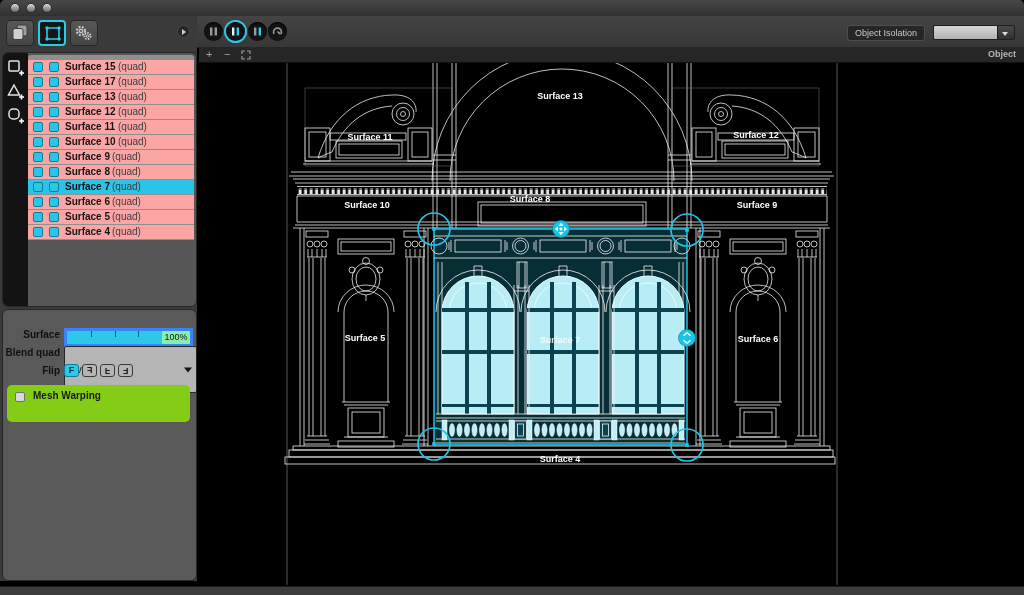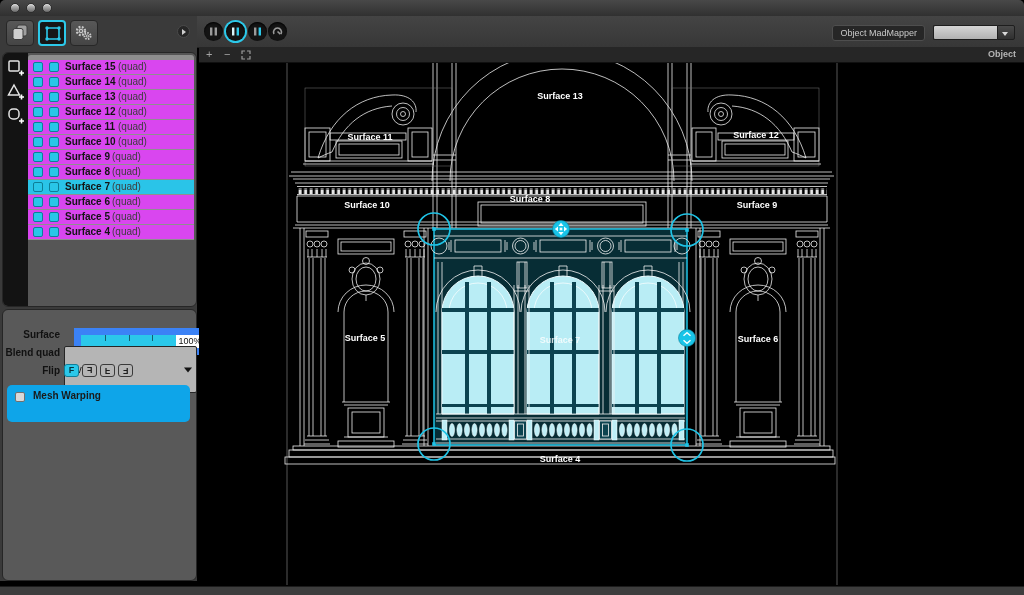--- a/index.html
+++ b/index.html
@@ -47,50 +47,50 @@
     background:#262626;border:1px solid #4a4a4a;box-sizing:border-box;}
   .disclose:after{content:"";position:absolute;left:4px;top:3px;border:3px solid transparent;
     border-left:4px solid #cfcfcf;}
   .surfaces-box{position:absolute;left:2px;top:36px;width:193px;height:253px;background:#565656;
     border:1px solid #262626;border-radius:6px;overflow:hidden;}
   .icon-strip{position:absolute;left:0;top:0;width:25px;height:100%;background:#131313;}
   .add-btn{position:absolute;left:3px;width:19px;height:18px;}
   .list-head{position:absolute;left:25px;top:2px;right:2px;height:5px;background:#8f8f8f;
     border-radius:3px 3px 0 0;}
   .rows{position:absolute;left:25px;top:7px;right:2px;}
-  .row{height:14px;background:#d946ef;border-bottom:1px solid #8f8f8f;position:relative;
+  .row{height:14px;background:#fca5a5;border-bottom:1px solid #8f8f8f;position:relative;
     font-size:10px;color:#141414;line-height:14px;}
   .row.selected{background:#2ac4e8;}
   .chk{position:absolute;top:2px;width:10px;height:10px;border-radius:2px;background:#29c6e8;
     border:1px solid #0e7e97;box-sizing:border-box;}
   .chk.c1{left:5px}.chk.c2{left:21px}
   .rname{position:absolute;left:37px;font-weight:bold;}
   .rtype{position:absolute;left:37px;padding-left:2px;color:#3d3d3d;}
   .props-box{position:absolute;left:2px;top:293px;width:193px;height:270px;background:#595959;
     border:1px solid #262626;border-radius:6px;}
   .prop-row{position:absolute;left:0;width:100%;height:14px;font-size:10px;color:#161616;}
   .prop-label{position:absolute;left:0;width:57px;text-align:right;font-weight:bold;
     color:#111;line-height:14px;}
-  .op-slider{position:absolute;left:61px;top:0;width:123px;height:13px;border:7px solid #3b82f6;
-    background:#ffffff;display:flex;box-sizing:content-box;margin-left:10px;}
+  .op-slider{position:absolute;left:61px;top:0;width:123px;height:13px;border:3px solid #3b82f6;
+    background:#86efac;display:flex;box-sizing:content-box;}
   .op-fill{width:95px;background:#2bc8ea;position:relative;}
   .op-fill .tick{position:absolute;top:0;width:1px;height:6px;background:rgba(10,50,60,.7);}
   .op-value{flex:1;text-align:center;font-size:9px;line-height:13px;color:#111;}
   .dd{position:absolute;left:61px;top:0;width:123px;height:13px;background:#b5b5b5;
     border:1px solid #262626;display:flex;align-items:center;padding:16px 4px;box-sizing:content-box;
     border-radius:2px;line-height:13px;}
   .dd-arrow{margin-left:auto;width:0;height:0;border:4px solid transparent;
     border-top:5px solid #131313;transform:translateY(2.5px);}
   .flip-btn{position:absolute;top:0;width:15px;height:13px;background:#b5b5b5;border:1px solid #3a3a3a;
     border-radius:3px;box-sizing:border-box;text-align:center;font-size:9px;font-weight:bold;
     color:#1d1d1d;line-height:11px;}
   .flip-btn.active{background:#2bc8ea;border-color:#0f7e98;color:#06333e;}
   .flip-btn span{display:inline-block;}
   .fx{transform:scaleX(-1);} .fy{transform:scaleY(-1);} .fxy{transform:scale(-1,-1);}
-  .mesh-box{position:absolute;left:4px;top:75px;width:183px;height:37px;background:#0ea5e9;
+  .mesh-box{position:absolute;left:4px;top:75px;width:183px;height:37px;background:#84cc16;
     border-radius:5px;}
   .mesh-chk{position:absolute;left:8px;top:7px;width:10px;height:10px;background:#d9d9d9;
     border:1px solid #6f6f6f;border-radius:2px;box-sizing:border-box;}
   .mesh-lbl{position:absolute;left:26px;top:5px;font-size:10px;font-weight:bold;color:#1a1a1a;}
   
   .canvas{position:absolute;left:199px;top:63px;width:825px;height:522px;background:#000;}
   .canvas svg text{font-family:"Liberation Sans",sans-serif;font-size:9px;font-weight:bold;
     fill:#fff;text-anchor:middle;}
 </style>
 </head>
@@ -120,21 +120,21 @@
       <rect x="6" y="5.5" width="2.4" height="8" fill="#9a9a9a"></rect>
         <rect x="10.6" y="5.5" width="2.4" height="8" fill="#2cc9ea"></rect>
     </svg>
   </div>
   <div class="view-btn" style="left:268px">
     <svg width="19" height="19">
       <path d="M6,12 A4,4 0 1 1 13,12" stroke="#9a9a9a" stroke-width="1.6" fill="none"></path>
       <path d="M9.5,9.5 L12.4,12.2" stroke="#9a9a9a" stroke-width="1.6"></path>
     </svg>
   </div>
-  <div class="obj-iso">Object MadMapper</div>
+  <div class="obj-iso">Object Isolation</div>
   <div class="combo">
     <div class="combo-field"></div>
     <div class="combo-btn"></div>
   </div>
 </div>
 
 <div class="subbar">
   <span class="zi" style="left:7px">+</span>
   <span class="zi" style="left:25px">−</span>
   <svg class="zi" style="left:42px;top:3px;position:absolute" width="10" height="10">
@@ -196,21 +196,21 @@
     <div class="rows">
       <div class="row">
         <span class="chk c1"></span>
           <span class="chk c2"></span>
         <span class="rname">Surface 15</span>
           <span class="rtype" style="left:88px">(quad)</span>
       </div>
       <div class="row">
         <span class="chk c1"></span>
           <span class="chk c2"></span>
-        <span class="rname">Surface 14</span>
+        <span class="rname">Surface 17</span>
           <span class="rtype" style="left:88px">(quad)</span>
       </div>
       <div class="row">
         <span class="chk c1"></span>
           <span class="chk c2"></span>
         <span class="rname">Surface 13</span>
           <span class="rtype" style="left:88px">(quad)</span>
       </div>
       <div class="row">
         <span class="chk c1"></span>

